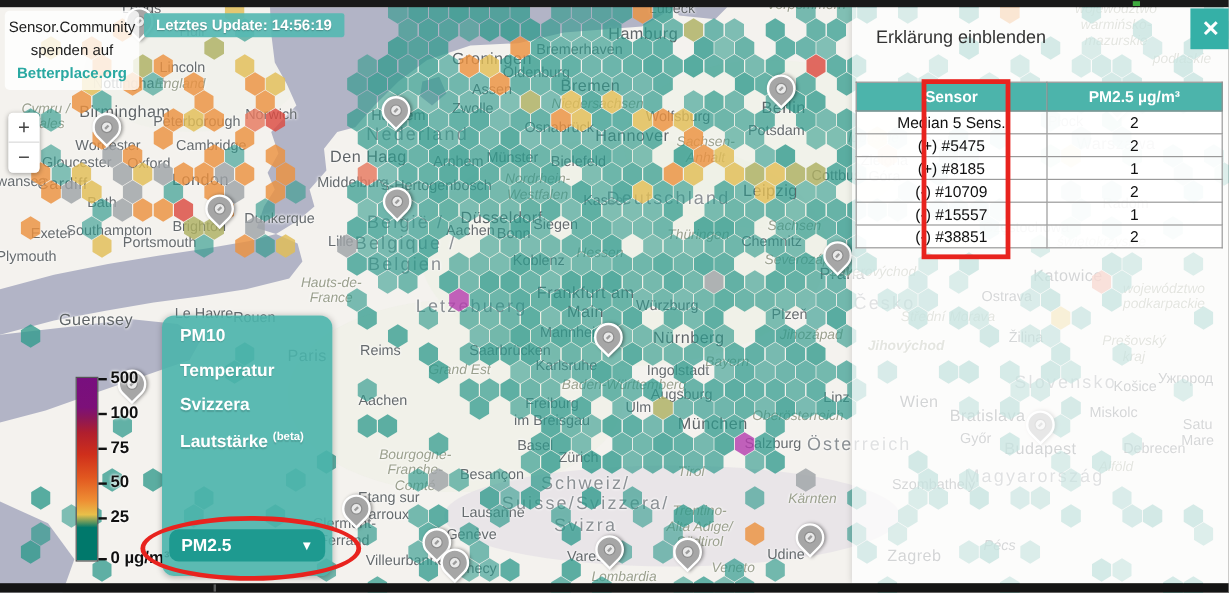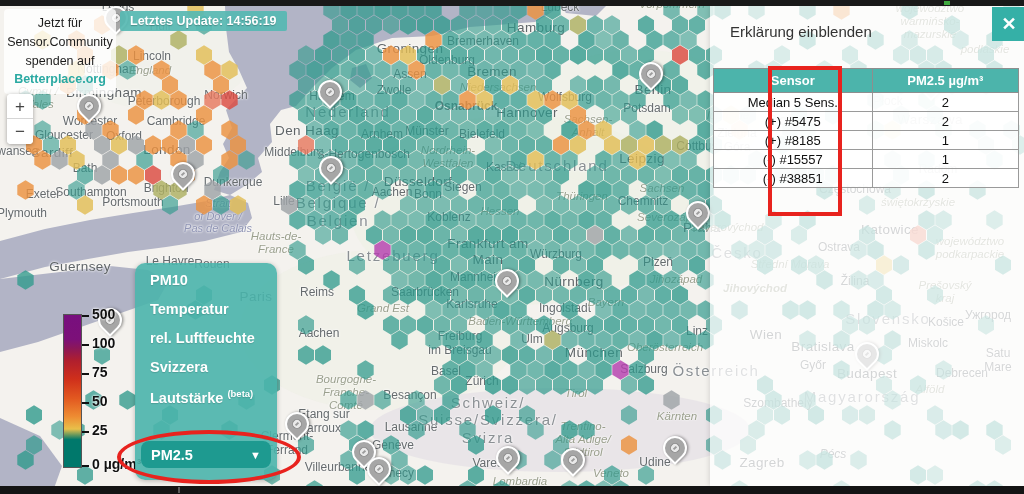--- a/index.html
+++ b/index.html
@@ -126,23 +126,20 @@
       <div class="map-label city" style="left: 85px; top: 169px;">Bath</div>
       <div class="map-label city" style="left: 91px; top: 193px;">Southampton</div>
       <div class="map-label city" style="left: 133px; top: 203px;">Portsmouth</div>
       <div class="map-label city" style="left: 166px; top: 189px;">Brighton</div>
       <div class="map-label city" style="left: 43px; top: 195px;">Exeter</div>
       <div class="map-label city" style="left: 22px; top: 214px;">Plymouth</div>
       <div class="map-label big" style="left: 80px; top: 267px;">Guernsey</div>
       <div class="map-label region" style="left: 150px; top: 71px;">England</div>
       <div class="map-label region" style="left: 38px; top: 98px;">Cymru /
 Wales</div>
-      <div class="map-label water" style="left: 218px; top: 216px;">Strait
-of Dover /
-Pas de Calais</div>
       <div class="map-label city" style="left: 233px; top: 183px;">Dunkerque</div>
       <div class="map-label city" style="left: 284px; top: 202px;">Lille</div>
       <div class="map-label big" style="left: 307px; top: 131px;">Den Haag</div>
       <div class="map-label city" style="left: 332px; top: 97px;">Haarlem</div>
       <div class="map-label city" style="left: 294px; top: 153px;">Middelburg</div>
       <div class="map-label city" style="left: 382px; top: 135px;">Arnhem</div>
       <div class="map-label city" style="left: 394px; top: 91px;">Zwolle</div>
       <div class="map-label city" style="left: 363px; top: 155px;">'s-Hertogenbosch</div>
       <div class="map-label country" style="left: 348px; top: 112px;">Nederland</div>
       <div class="map-label country" style="left: 338px; top: 203px;">België /
@@ -172,21 +169,21 @@
       <div class="map-label big" style="left: 410px; top: 49px;">Groningen</div>
       <div class="map-label city" style="left: 447px; top: 61px;">Oldenburg</div>
       <div class="map-label city" style="left: 410px; top: 75px;">Assen</div>
       <div class="map-label city" style="left: 483px; top: 42px;">Bremerhaven</div>
       <div class="map-label big" style="left: 492px; top: 72px;">Bremen</div>
       <div class="map-label big" style="left: 536px; top: 28px;">Hamburg</div>
       <div class="map-label city" style="left: 560px; top: 8px;">Lübeck</div>
       <div class="map-label region" style="left: 498px; top: 88px;">Niedersachsen</div>
       <div class="map-label city" style="left: 565px; top: 98px;">Wolfsburg</div>
       <div class="map-label big" style="left: 527px; top: 113px;">Hannover</div>
-      <div class="map-label city" style="left: 466px; top: 107px; font-weight: bold;">Osnabrück</div>
+      <div class="map-label city" style="left: 466px; top: 107px;">Osnabrück</div>
       <div class="map-label city" style="left: 427px; top: 132px;">Münster</div>
       <div class="map-label city" style="left: 482px; top: 135px;">Bielefeld</div>
       <div class="map-label city" style="left: 647px; top: 109px;">Potsdam</div>
       <div class="map-label big" style="left: 653px; top: 90px;">Berlin</div>
       <div class="map-label city" style="left: 697px; top: 147px;">Cottbus</div>
       <div class="map-label region" style="left: 588px; top: 126px;">Sachsen-
 Anhalt</div>
       <div class="map-label region" style="left: 672px; top: 5px;">Vorpommern</div>
       <div class="map-label region" style="left: 448px; top: 157px;">Nordrhein-
 Westfalen</div>
@@ -1098,21 +1095,20 @@
       </div>
       <div class="pin" style="left: 855px; top: 342px;">
         <div class="pin-core"></div>
       </div>
       <div class="pin" style="left: 919px; top: 72px;">
         <div class="pin-core"></div>
       </div>
     </div>
 
   <div class="donation">
-    <div>Jetzt für</div>
     <div>Sensor.Community</div>
     <div>spenden auf</div>
     <div class="link">Betterplace.org</div>
   </div>
 
   <div class="update-badge">Letztes Update: 14:56:19</div>
 
   <div class="zoomctl">
     <button>+</button>
     <button>−</button>
@@ -1133,21 +1129,20 @@
      <div class="tick-label" style="top:126px">25</div>
       </div>
     <div class="tick" style="top:160px"></div>
     <div class="tick-label" style="top:160px">0 µg/m³</div>
   </div>
 
   <div class="layer-menu">
     <div id="menu-items">
         <div class="item">PM10</div>
         <div class="item">Temperatur</div>
-        <div class="item">rel. Luftfeuchte</div>
         <div class="item">Svizzera</div>
       </div>
     <div class="item">
       <span>Lautstärke</span>
       <sup>(beta)</sup>
     </div>
   </div>
   <div class="selected-layer">
     <span>PM2.5</span>
     <span class="caret">▼</span>
@@ -1171,20 +1166,24 @@
           </tr>
           <tr>
             <td>(+) #5475</td>
             <td>2</td>
           </tr>
           <tr>
             <td>(+) #8185</td>
             <td>1</td>
           </tr>
           <tr>
+            <td>(-) #10709</td>
+            <td>2</td>
+          </tr>
+          <tr>
             <td>(-) #15557</td>
             <td>1</td>
           </tr>
           <tr>
             <td>(-) #38851</td>
             <td>2</td>
           </tr>
         </tbody>
     </table>
   </div>

